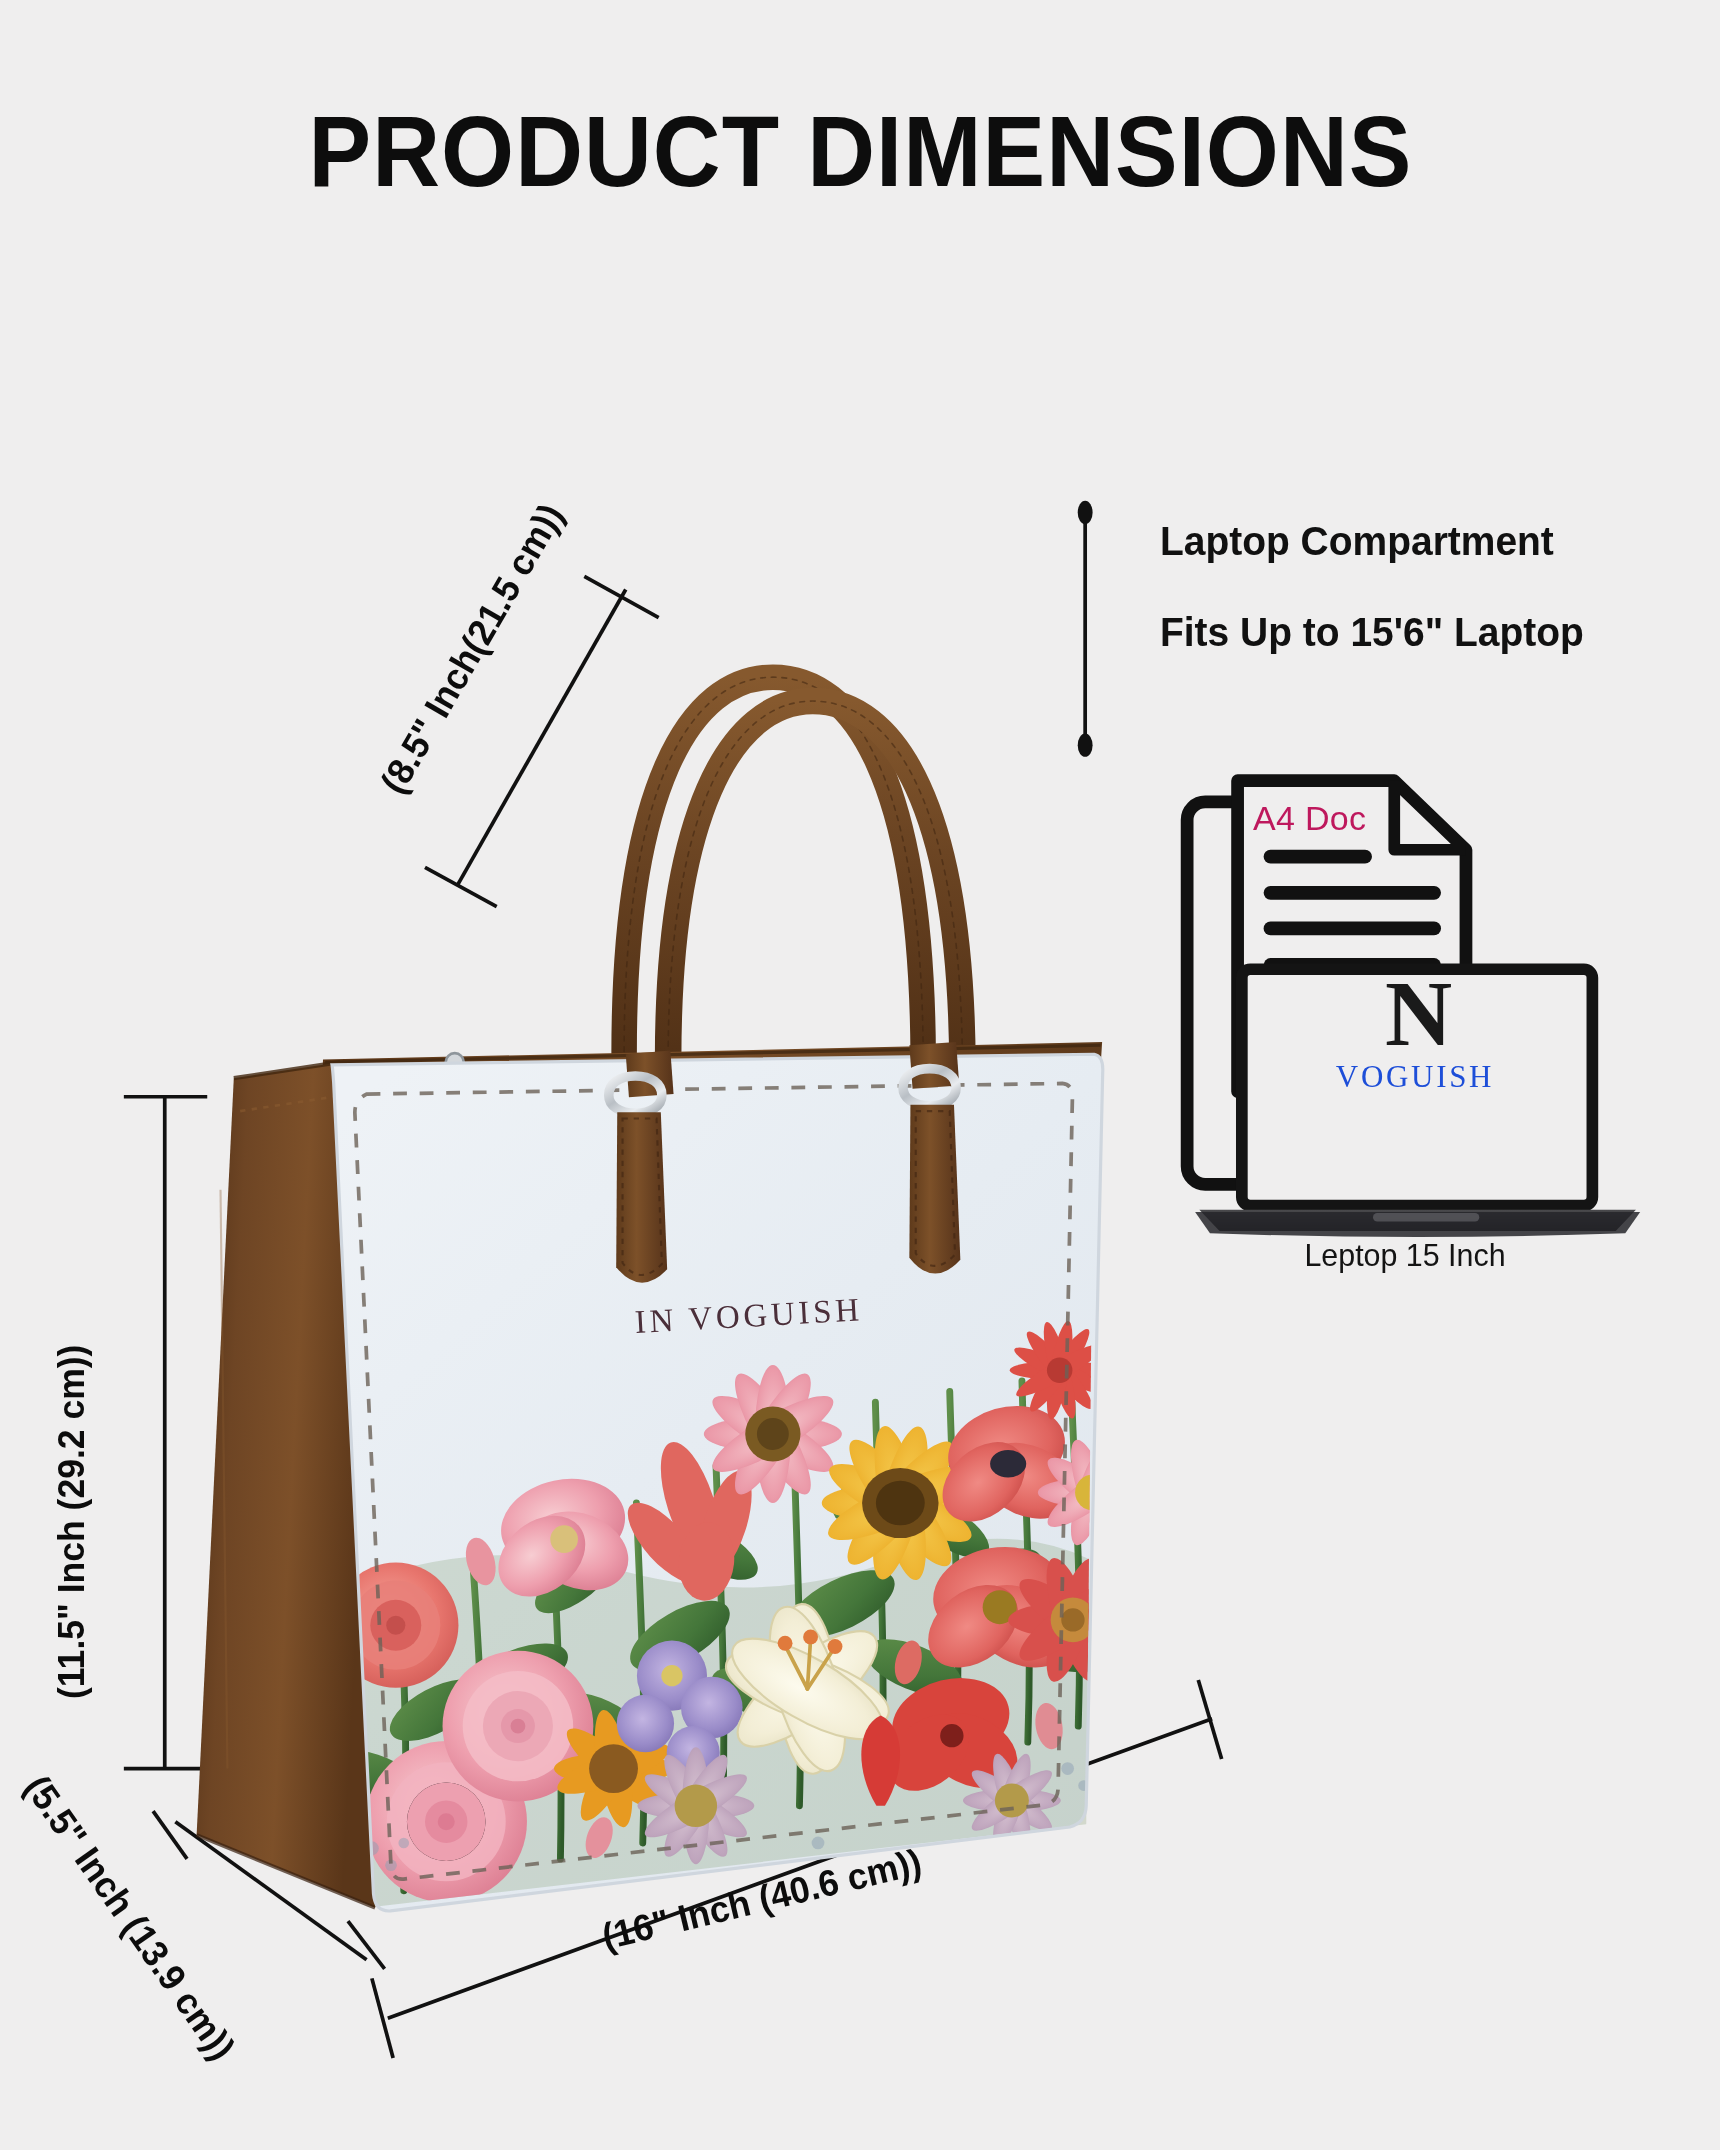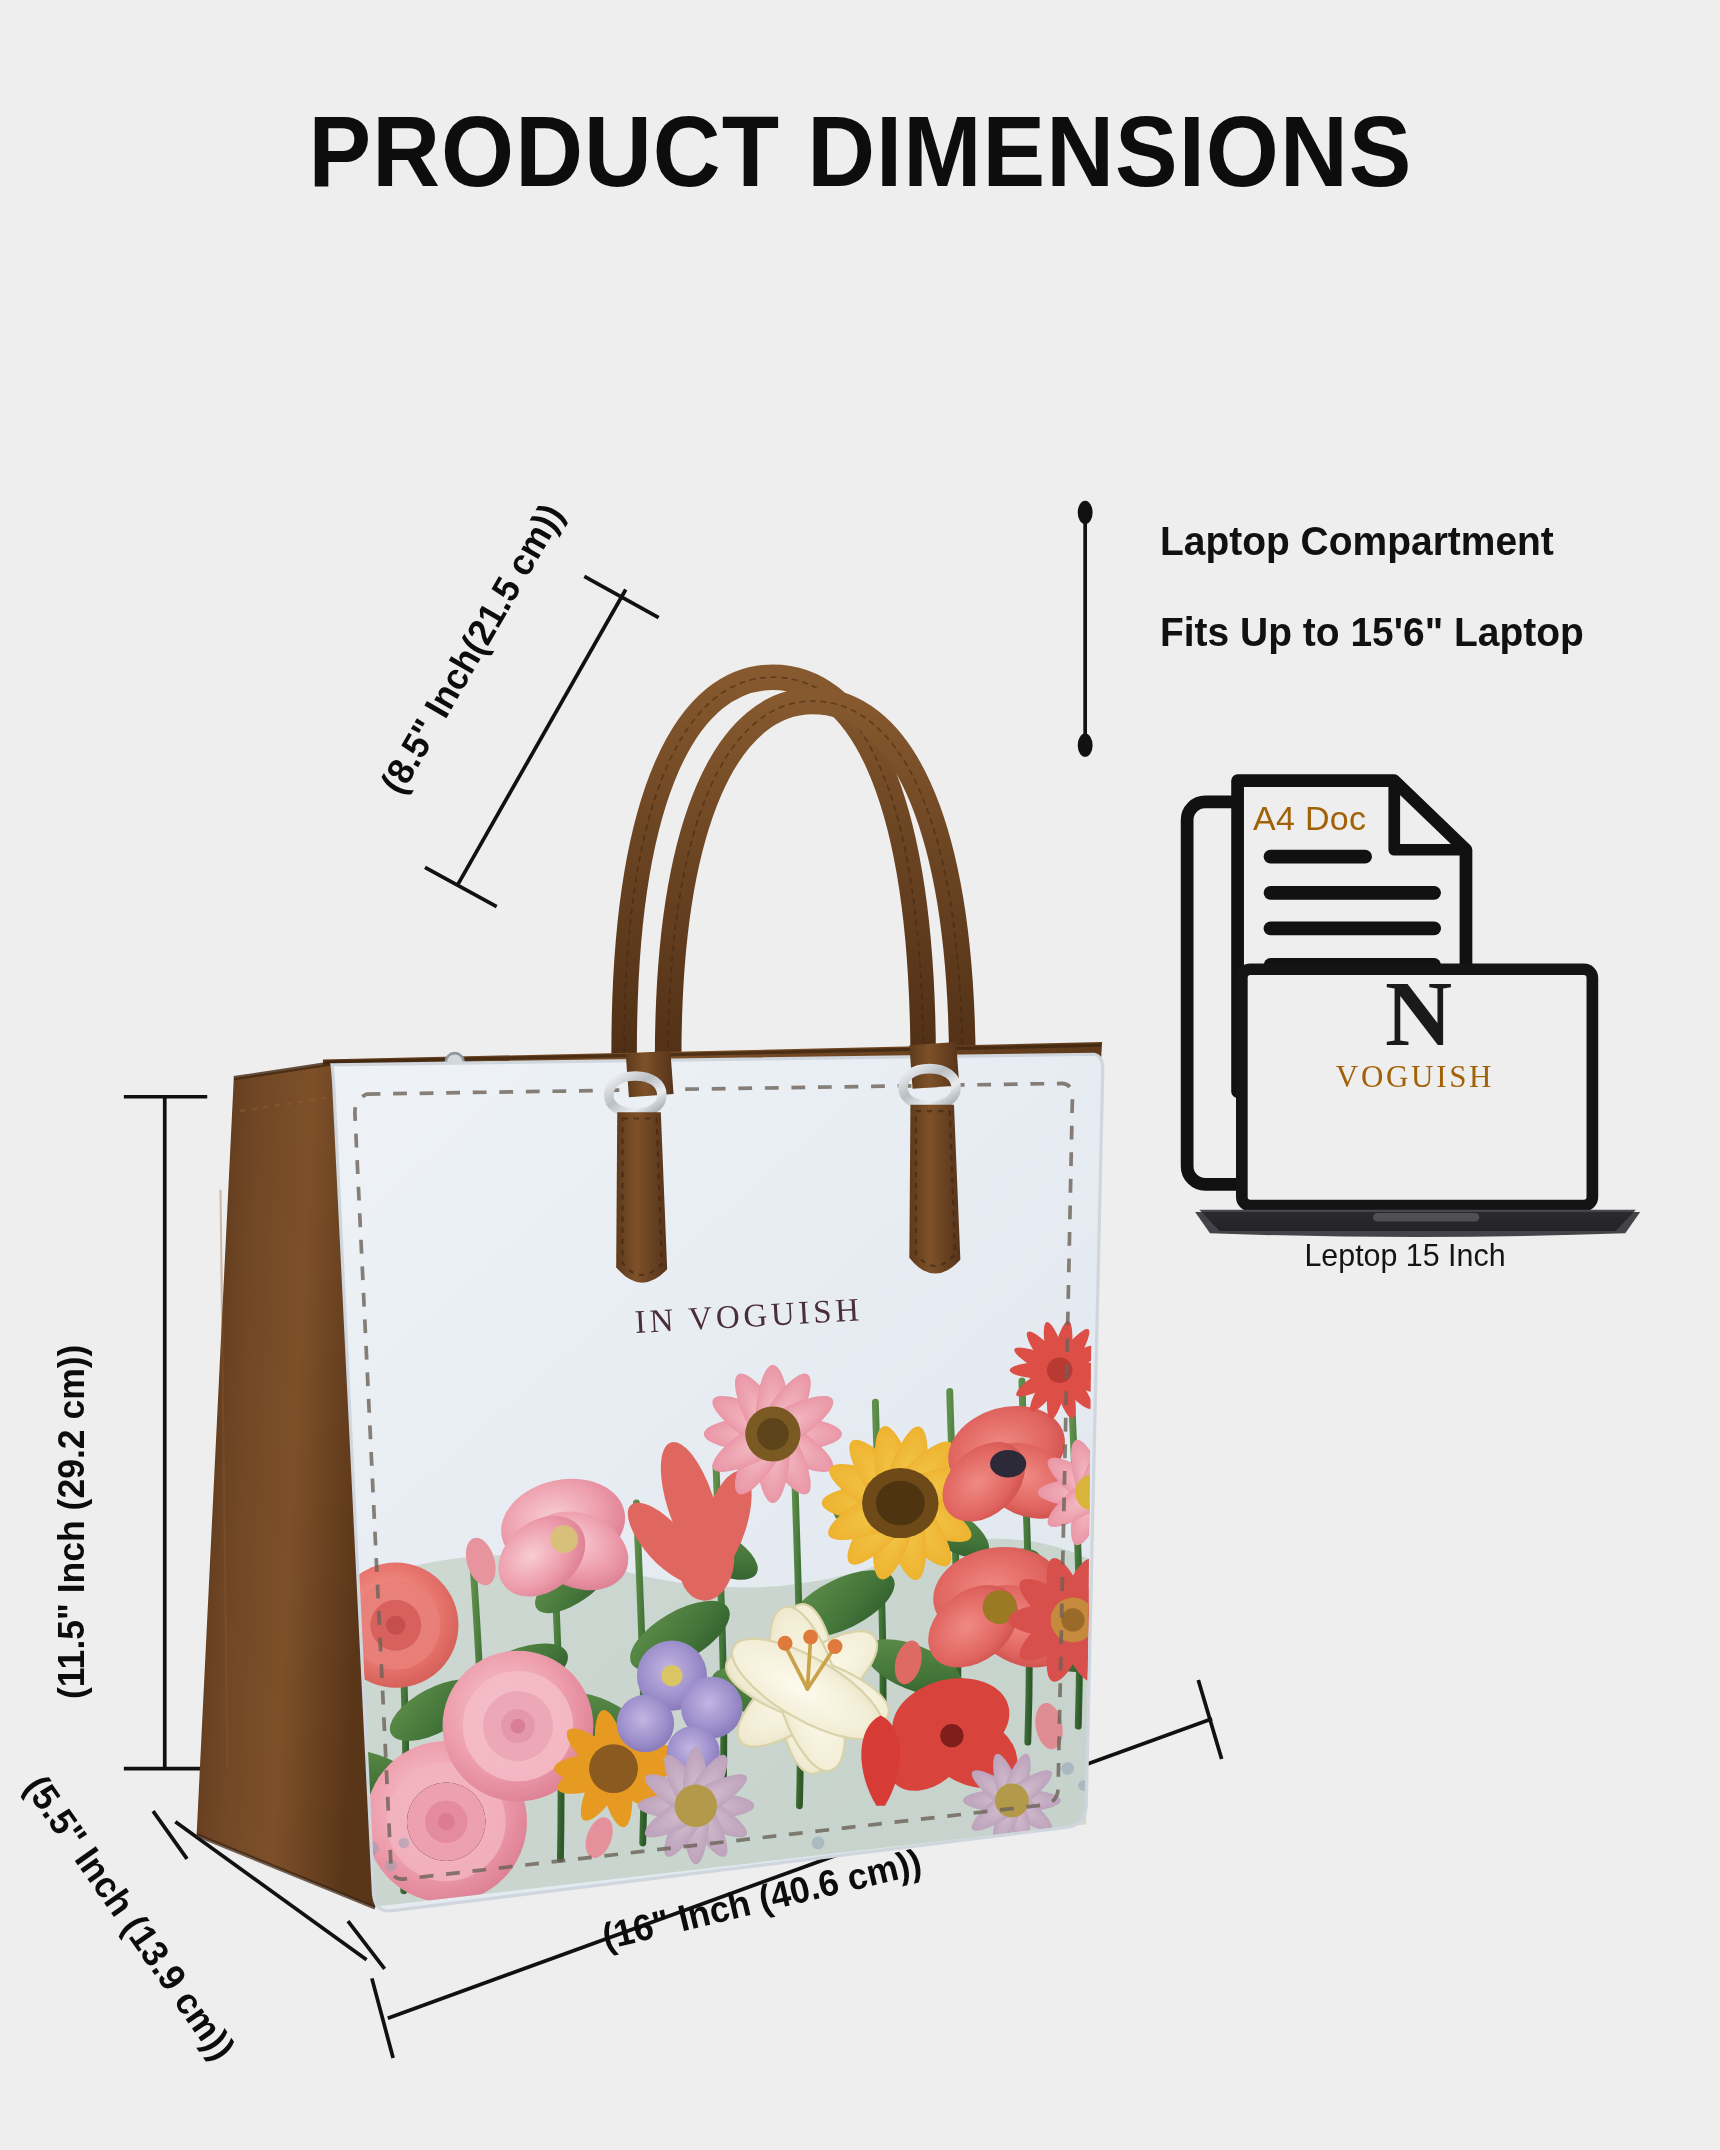--- a/index.html
+++ b/index.html
@@ -56,21 +56,21 @@
     font-family: "Liberation Sans", sans-serif;
     transform: scaleX(0.95);
     transform-origin: left center;
   }
   .callout-row.second { margin-top: 50px; }
   #a4-doc-label {
     position: absolute;
     left: 1253px;
     top: 799px;
     font-size: 34px;
-    color: #a16207;
+    color: #be185d;
     font-family: "Liberation Sans", sans-serif;
     letter-spacing: 0.3px;
     white-space: nowrap;
   }
   #laptop-logo {
     position: absolute;
     left: 1285px;
     top: 972px;
     width: 260px;
     text-align: center;
@@ -81,21 +81,21 @@
     font-weight: 700;
     font-size: 93px;
     color: #1a1a1a;
     line-height: 0.9;
     letter-spacing: -7.4px;
     display: block;
   }
   #laptop-logo .wordmark {
     font-family: "Liberation Serif", serif;
     font-size: 31px;
-    color: #a16207;
+    color: #1d4ed8;
     letter-spacing: 2.7px;
     display: block;
     margin-top: 3.2px;
   }
   #laptop-caption {
     position: absolute;
     left: 1174px;
     top: 1237px;
     width: 462px;
     text-align: center;

